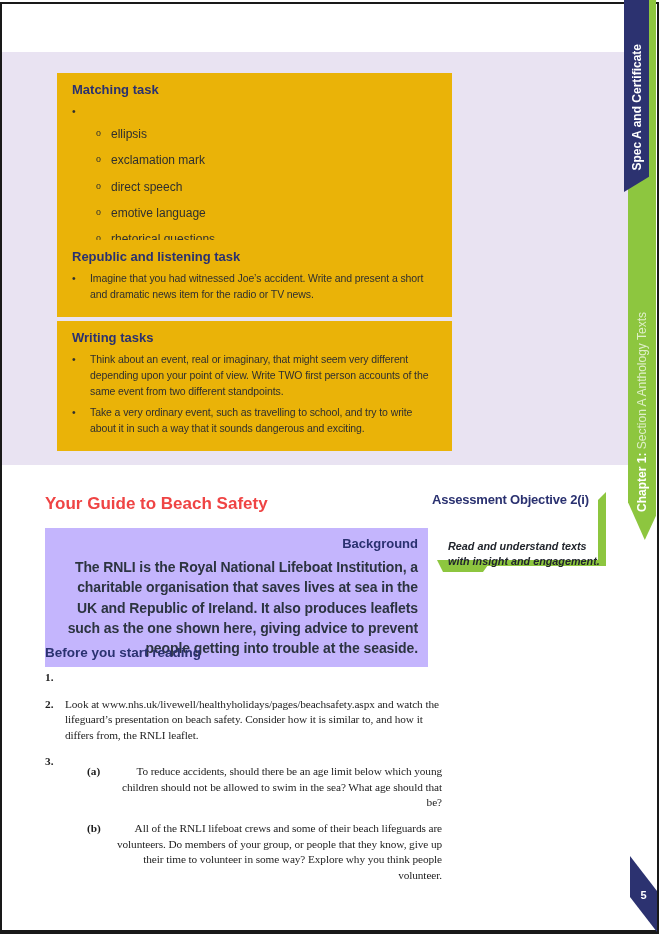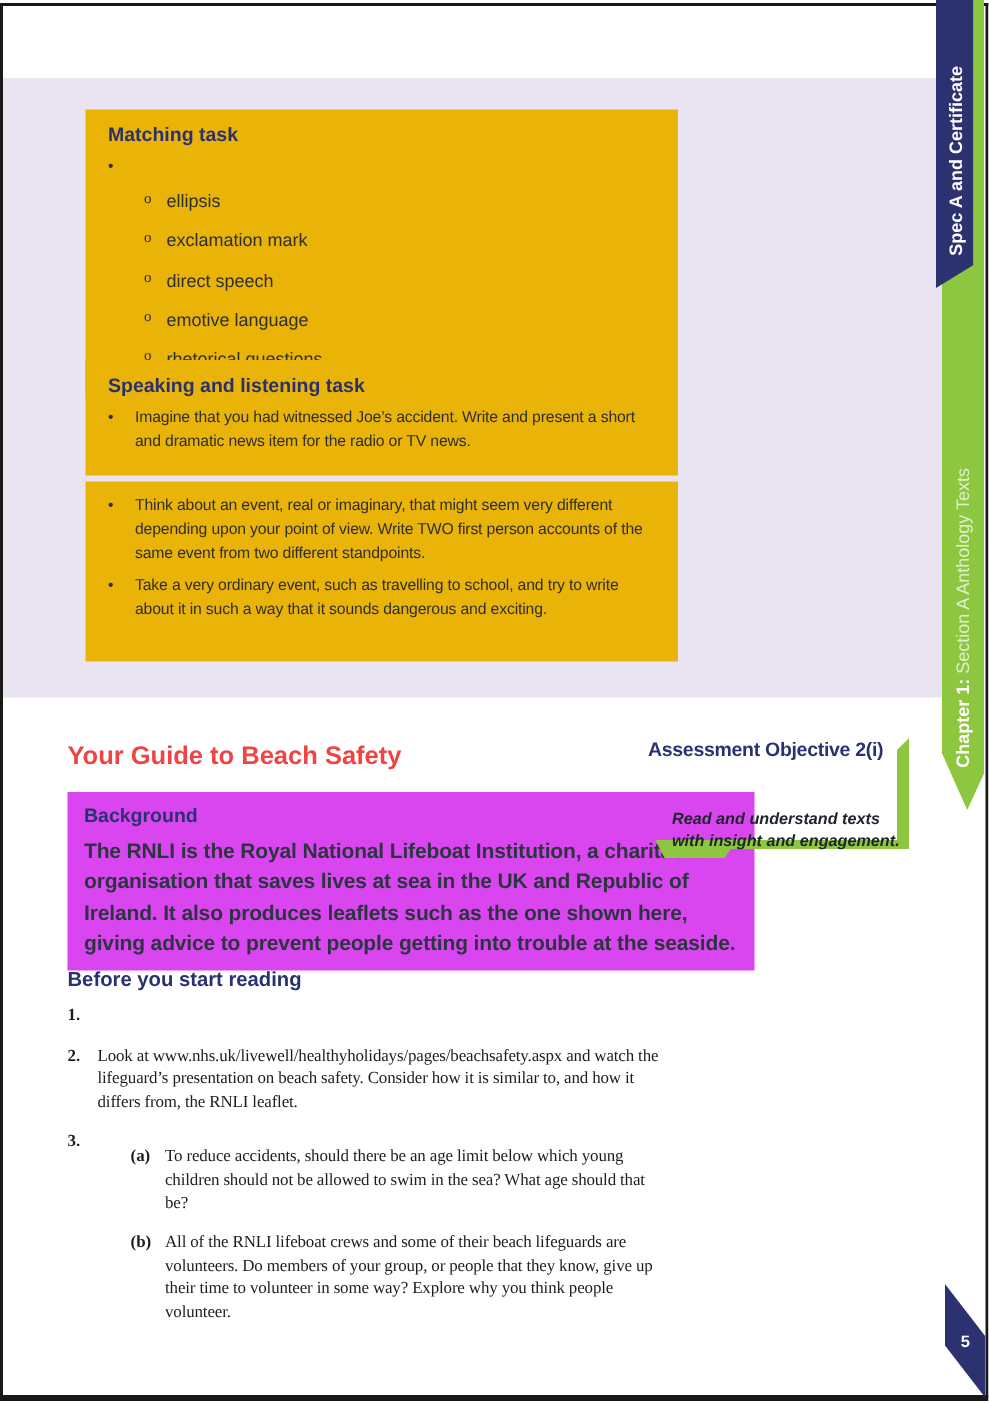--- a/index.html
+++ b/index.html
@@ -38,32 +38,32 @@
     transform:translateX(-50%) rotate(180deg);
     writing-mode:vertical-rl;white-space:nowrap;
     font-size:12px;color:#ffffff;}
   #spec-tab .vtext{bottom:22px;font-weight:bold;}
   #chapter-tab .vtext{bottom:28px;}
   .tab-bold{font-weight:bold;color:#ffffff;}
   .tab-rest{font-weight:normal;color:rgba(255,255,255,0.72);}
 
   
   #main-title{position:absolute;left:45px;top:494px;font-size:17px;font-weight:bold;color:#ef4444;margin:0;}
-  #background-box{position:absolute;left:45px;top:528px;width:458px;background:#d946ef;box-sizing:border-box;padding:8px 10px 9px 11px;}
+  #background-box{position:absolute;left:45px;top:528px;width:383px;background:#c4b5fd;box-sizing:border-box;padding:8px 10px 9px 11px;text-align:right;}
   #background-title{font-size:13px;font-weight:bold;color:#2a3170;margin:0 0 6px 0;}
   #background-body{font-size:14px;font-weight:bold;color:#2c3440;line-height:1.45;letter-spacing:-0.1px;margin:0;}
 
   #before-title{position:absolute;left:45px;top:645px;font-size:13.5px;font-weight:bold;color:#2a3170;margin:0;}
   #reading-list{position:absolute;left:45px;top:670px;width:397px;font-family:"Liberation Serif",serif;}
   .num-row{display:flex;margin:0 0 11px 0;}
   .num-label{width:20px;flex:0 0 20px;font-weight:bold;font-size:11.3px;color:#1d1d1d;line-height:1.38;}
   .num-text{font-size:11.3px;color:#1d1d1d;line-height:1.38;letter-spacing:-0.1px;}
   .subitem-row{display:flex;margin:10px 0 0 22px;}
   .subitem-label{width:23px;flex:0 0 23px;font-weight:bold;font-size:11.3px;color:#1d1d1d;line-height:1.38;}
-  .subitem-text{font-size:11.3px;color:#1d1d1d;line-height:1.38;letter-spacing:-0.1px;}
+  .subitem-text{font-size:11.3px;color:#1d1d1d;line-height:1.38;letter-spacing:-0.1px;text-align:right;}
 
   
   #ao-frame{position:absolute;left:425px;top:480px;width:190px;height:100px;}
   #ao-title{position:absolute;left:432px;top:492px;width:178px;font-size:13px;font-weight:bold;color:#2a3170;letter-spacing:-0.2px;margin:0;}
   #ao-body{position:absolute;left:432px;top:523px;width:158px;font-size:10.8px;font-weight:bold;font-style:italic;color:#20242c;line-height:1.35;margin:16px;}
 
   
   #page-chevron{position:absolute;left:630px;top:856px;width:27px;height:76px;background:#2c3270;
     clip-path:polygon(0 0,100% 46%,100% 100%,0 54%);
     display:flex;align-items:center;justify-content:center;}
@@ -103,29 +103,30 @@
           <span class="sub-text">emotive language</span>
         </div>
         <div class="sub-row">
           <span class="sub-marker">o</span>
           <span class="sub-text">rhetorical questions.</span>
         </div>
       </div>
     </div>
 </div>
 <div class="task-box" id="task-box-1">
-  <h3 class="task-title">Speaking and listening task</h3>
+  <h3 class="task-title">Republic and listening task</h3>
   <div>
       <div class="bullet-row">
         <span class="bullet-marker">•</span>
         <div class="bullet-text">Imagine that you had witnessed Joe’s accident. Write and present a short and dramatic news item for the radio or TV news.</div>
       </div>
     </div>
 </div>
 <div class="task-box" id="task-box-2">
+  <h3 class="task-title">Writing tasks</h3>
   <div>
       <div class="bullet-row">
         <span class="bullet-marker">•</span>
         <div class="bullet-text">Think about an event, real or imaginary, that might seem very different depending upon your point of view. Write TWO first person accounts of the same event from two different standpoints.</div>
       </div>
       <div class="bullet-row">
         <span class="bullet-marker">•</span>
         <div class="bullet-text">Take a very ordinary event, such as travelling to school, and try to write about it in such a way that it sounds dangerous and exciting.</div>
       </div>
     </div>

